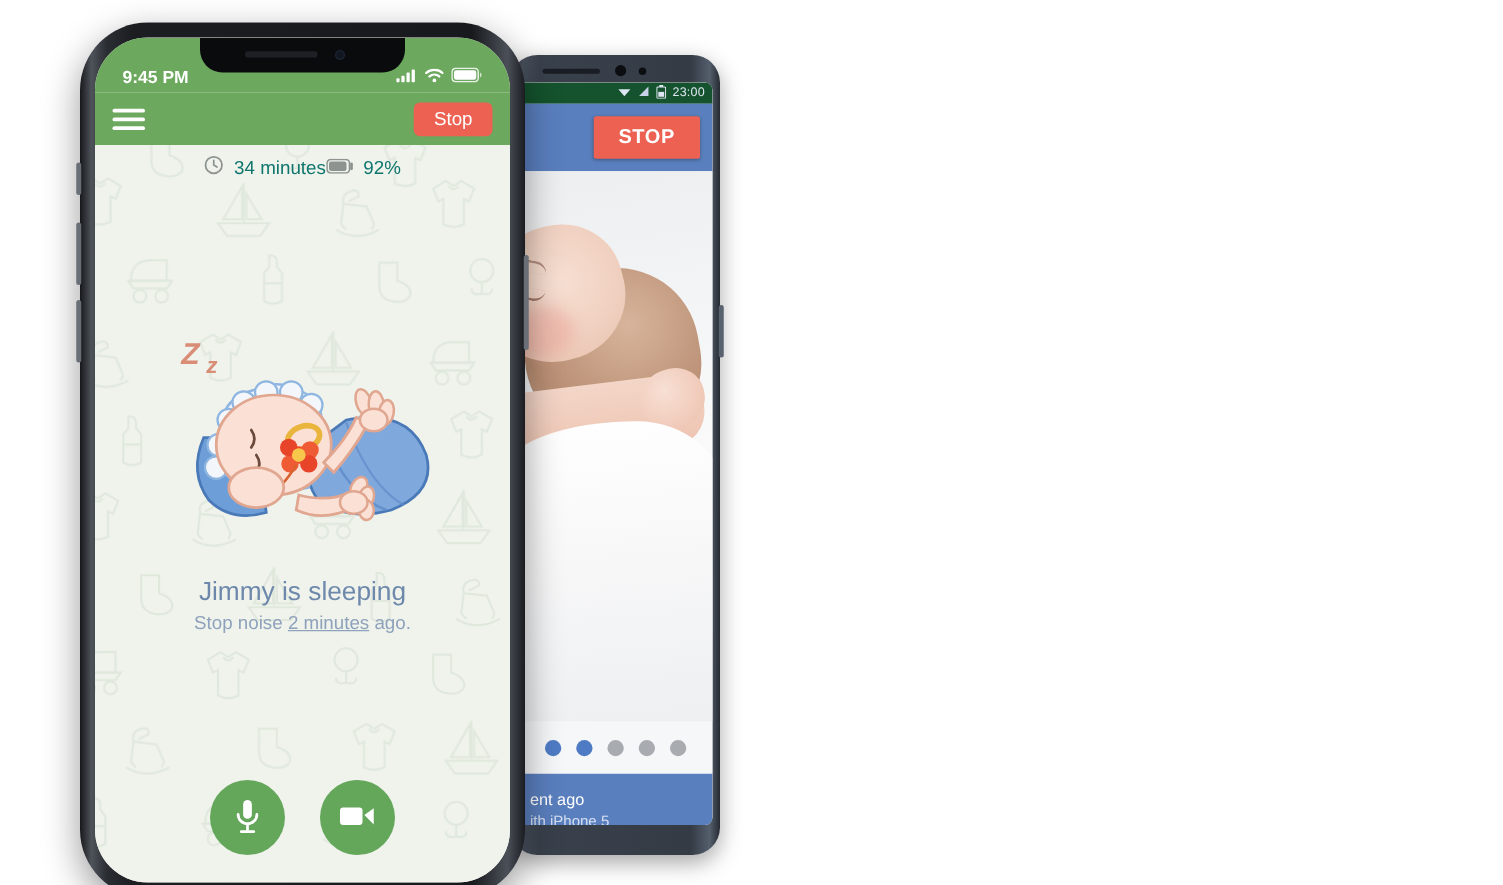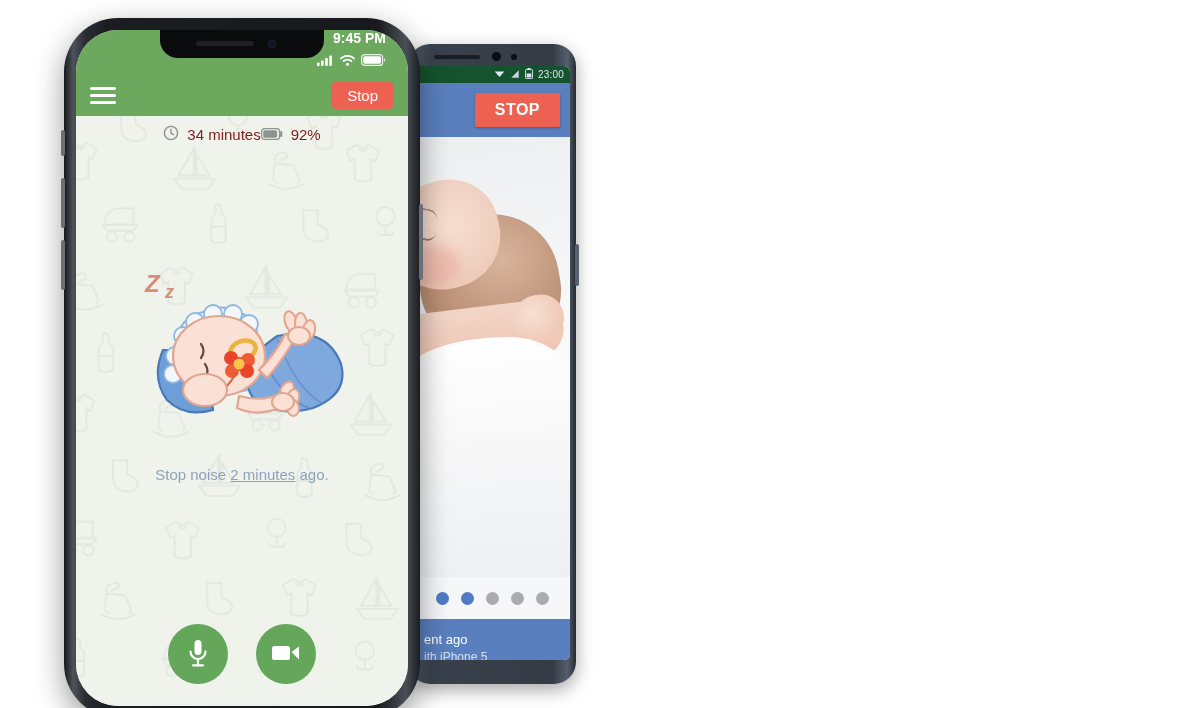--- a/index.html
+++ b/index.html
@@ -153,21 +153,21 @@
   }
   #iphone .btn-silence { position:absolute; left:-3px; top:112px; width:4px; height:26px; background:#6a6f77; border-radius:3px; }
   #iphone .btn-volup  { position:absolute; left:-3px; top:160px; width:4px; height:50px; background:#6a6f77; border-radius:3px; }
   #iphone .btn-voldn  { position:absolute; left:-3px; top:222px; width:4px; height:50px; background:#6a6f77; border-radius:3px; }
   #iphone .btn-power  { position:absolute; right:-3px; top:186px; width:4px; height:76px; background:#6a6f77; border-radius:3px; }
 
   .ios-statusbar {
     position: relative; height: 44px; background: #6ca85e;
     color: #ffffff; display: flex; align-items: flex-end;
     justify-content: space-between; padding: 0 22px 5px;
-    font-size: 14px; font-weight: bold; z-index: 20; flex-direction: column;
+    font-size: 14px; font-weight: bold; z-index: 20;
   }
   .ios-statusbar .right-icons { display: flex; align-items: center; gap: 6px; }
 
   .ios-navbar {
     height: 42px; background: #6ca85e; position: relative;
     display: flex; align-items: center; padding: 0 14px;
   }
   .ios-navbar .title {
     position: absolute; left: 0; right: 0; text-align: center;
     color: #fff; font-size: 16px; font-weight: bold;
@@ -176,21 +176,21 @@
   .hamburger span { display:block; height:3px; background:#fff; border-radius:2px; margin:4px 0; }
   .ios-stop {
     position: relative; z-index: 3; margin-left: auto;
     background: #ec6152; color: #fff; border: none;
     padding: 5px 16px; border-radius: 5px; font-size: 15px;
   }
 
   .ios-infobar {
     height: 36px; display: flex; align-items: center;
     justify-content: space-between; padding: 0 16px;
-    color: #7f1d1d; font-size: 15px;
+    color: #0f766e; font-size: 15px;
     position: relative; z-index: 3;
   }
   .ios-infobar .grp { display: flex; align-items: center; gap: 8px; }
 
   .ios-body {
     position: relative; flex: 1;
     display: flex; flex-direction: column; align-items: center;
   }
   .ios-content {
     position: absolute; top: 44px; left: 0; right: 0; bottom: 0;
@@ -503,20 +503,21 @@
               <g fill="#fbe0d5" stroke="#e0a68f" stroke-width="2">
                 <ellipse cx="160" cy="112" rx="6" ry="9" transform="rotate(30 160 112)"></ellipse>
                 <ellipse cx="166" cy="120" rx="6" ry="9" transform="rotate(16 166 120)"></ellipse>
                 <ellipse cx="166" cy="130" rx="6" ry="8" transform="rotate(-4 166 130)"></ellipse>
                 <ellipse cx="156" cy="124" rx="11" ry="9"></ellipse>
               </g>
             </svg>
           </div>
 
           <div class="sleep-text">
+            <div class="line1">Jimmy is sleeping</div>
             <div class="line2">
               <span>Stop noise </span><u>2 minutes</u><span> ago.</span>
             </div>
           </div>
 
           <div class="ios-actions">
             <button class="circle-btn">
               <span>
                 <svg width="26" height="30" viewBox="0 0 26 30">
                   <rect x="9.5" y="2" width="7" height="15" rx="3.5" fill="#fff"></rect>

